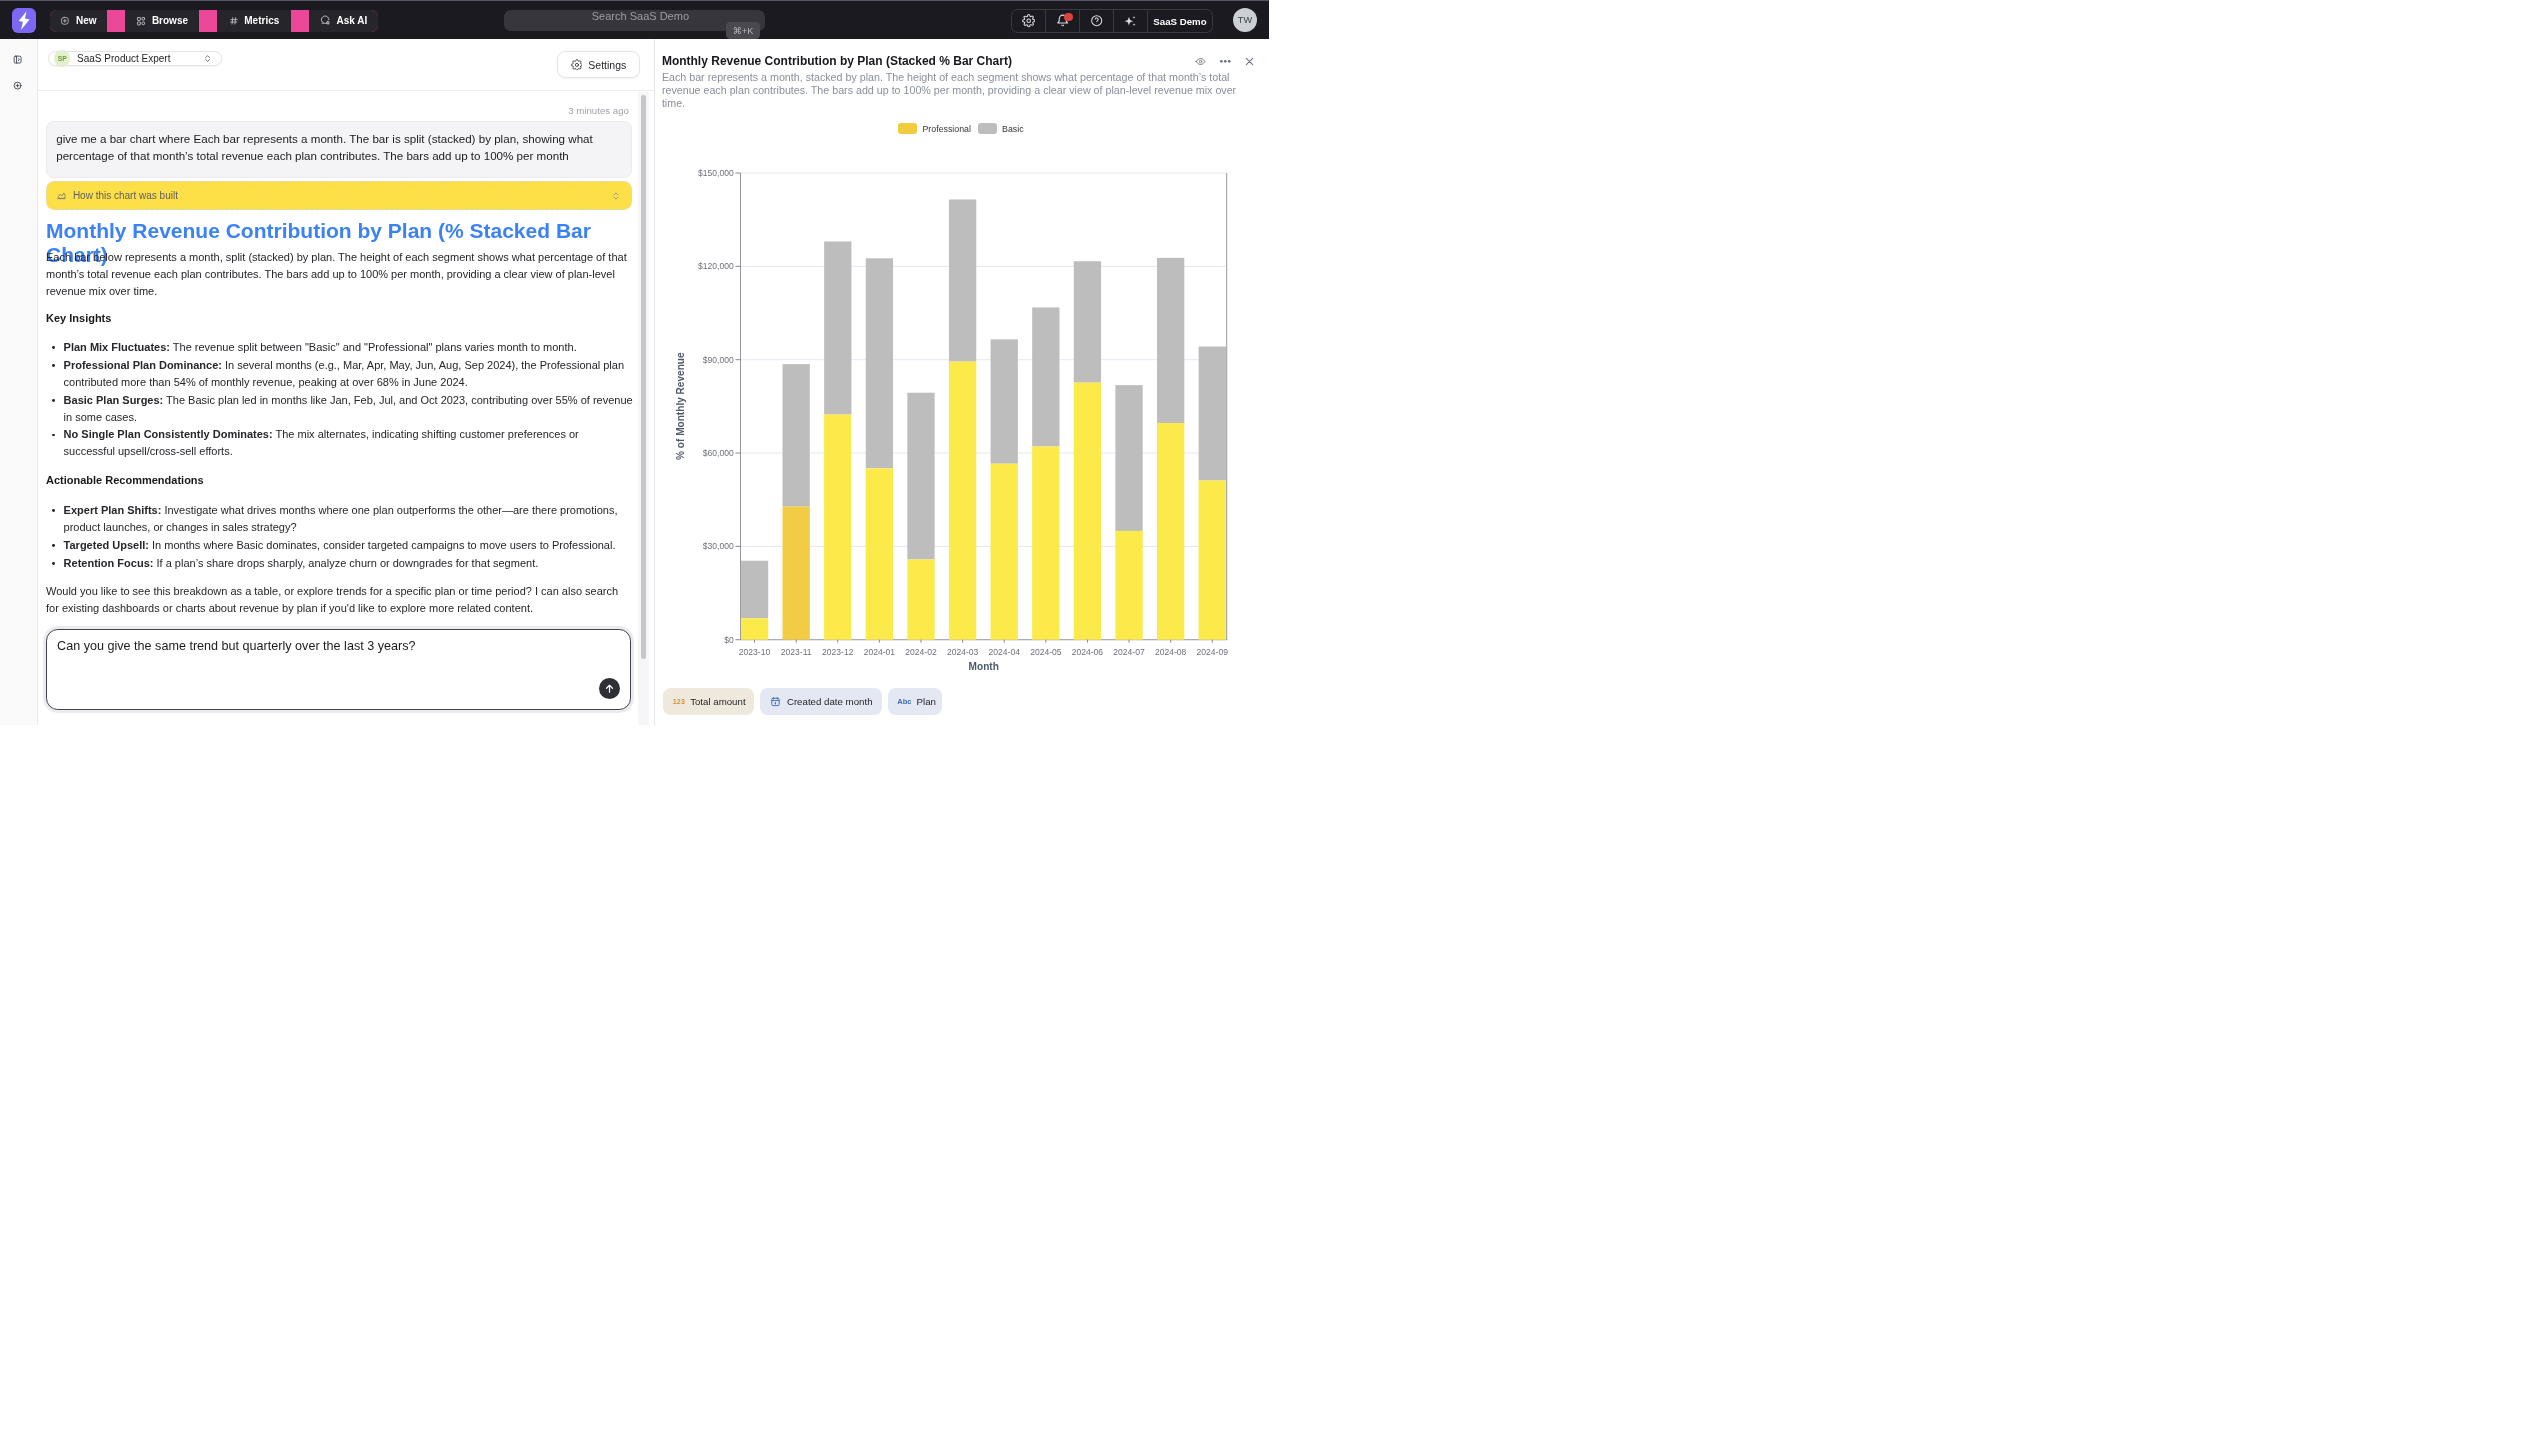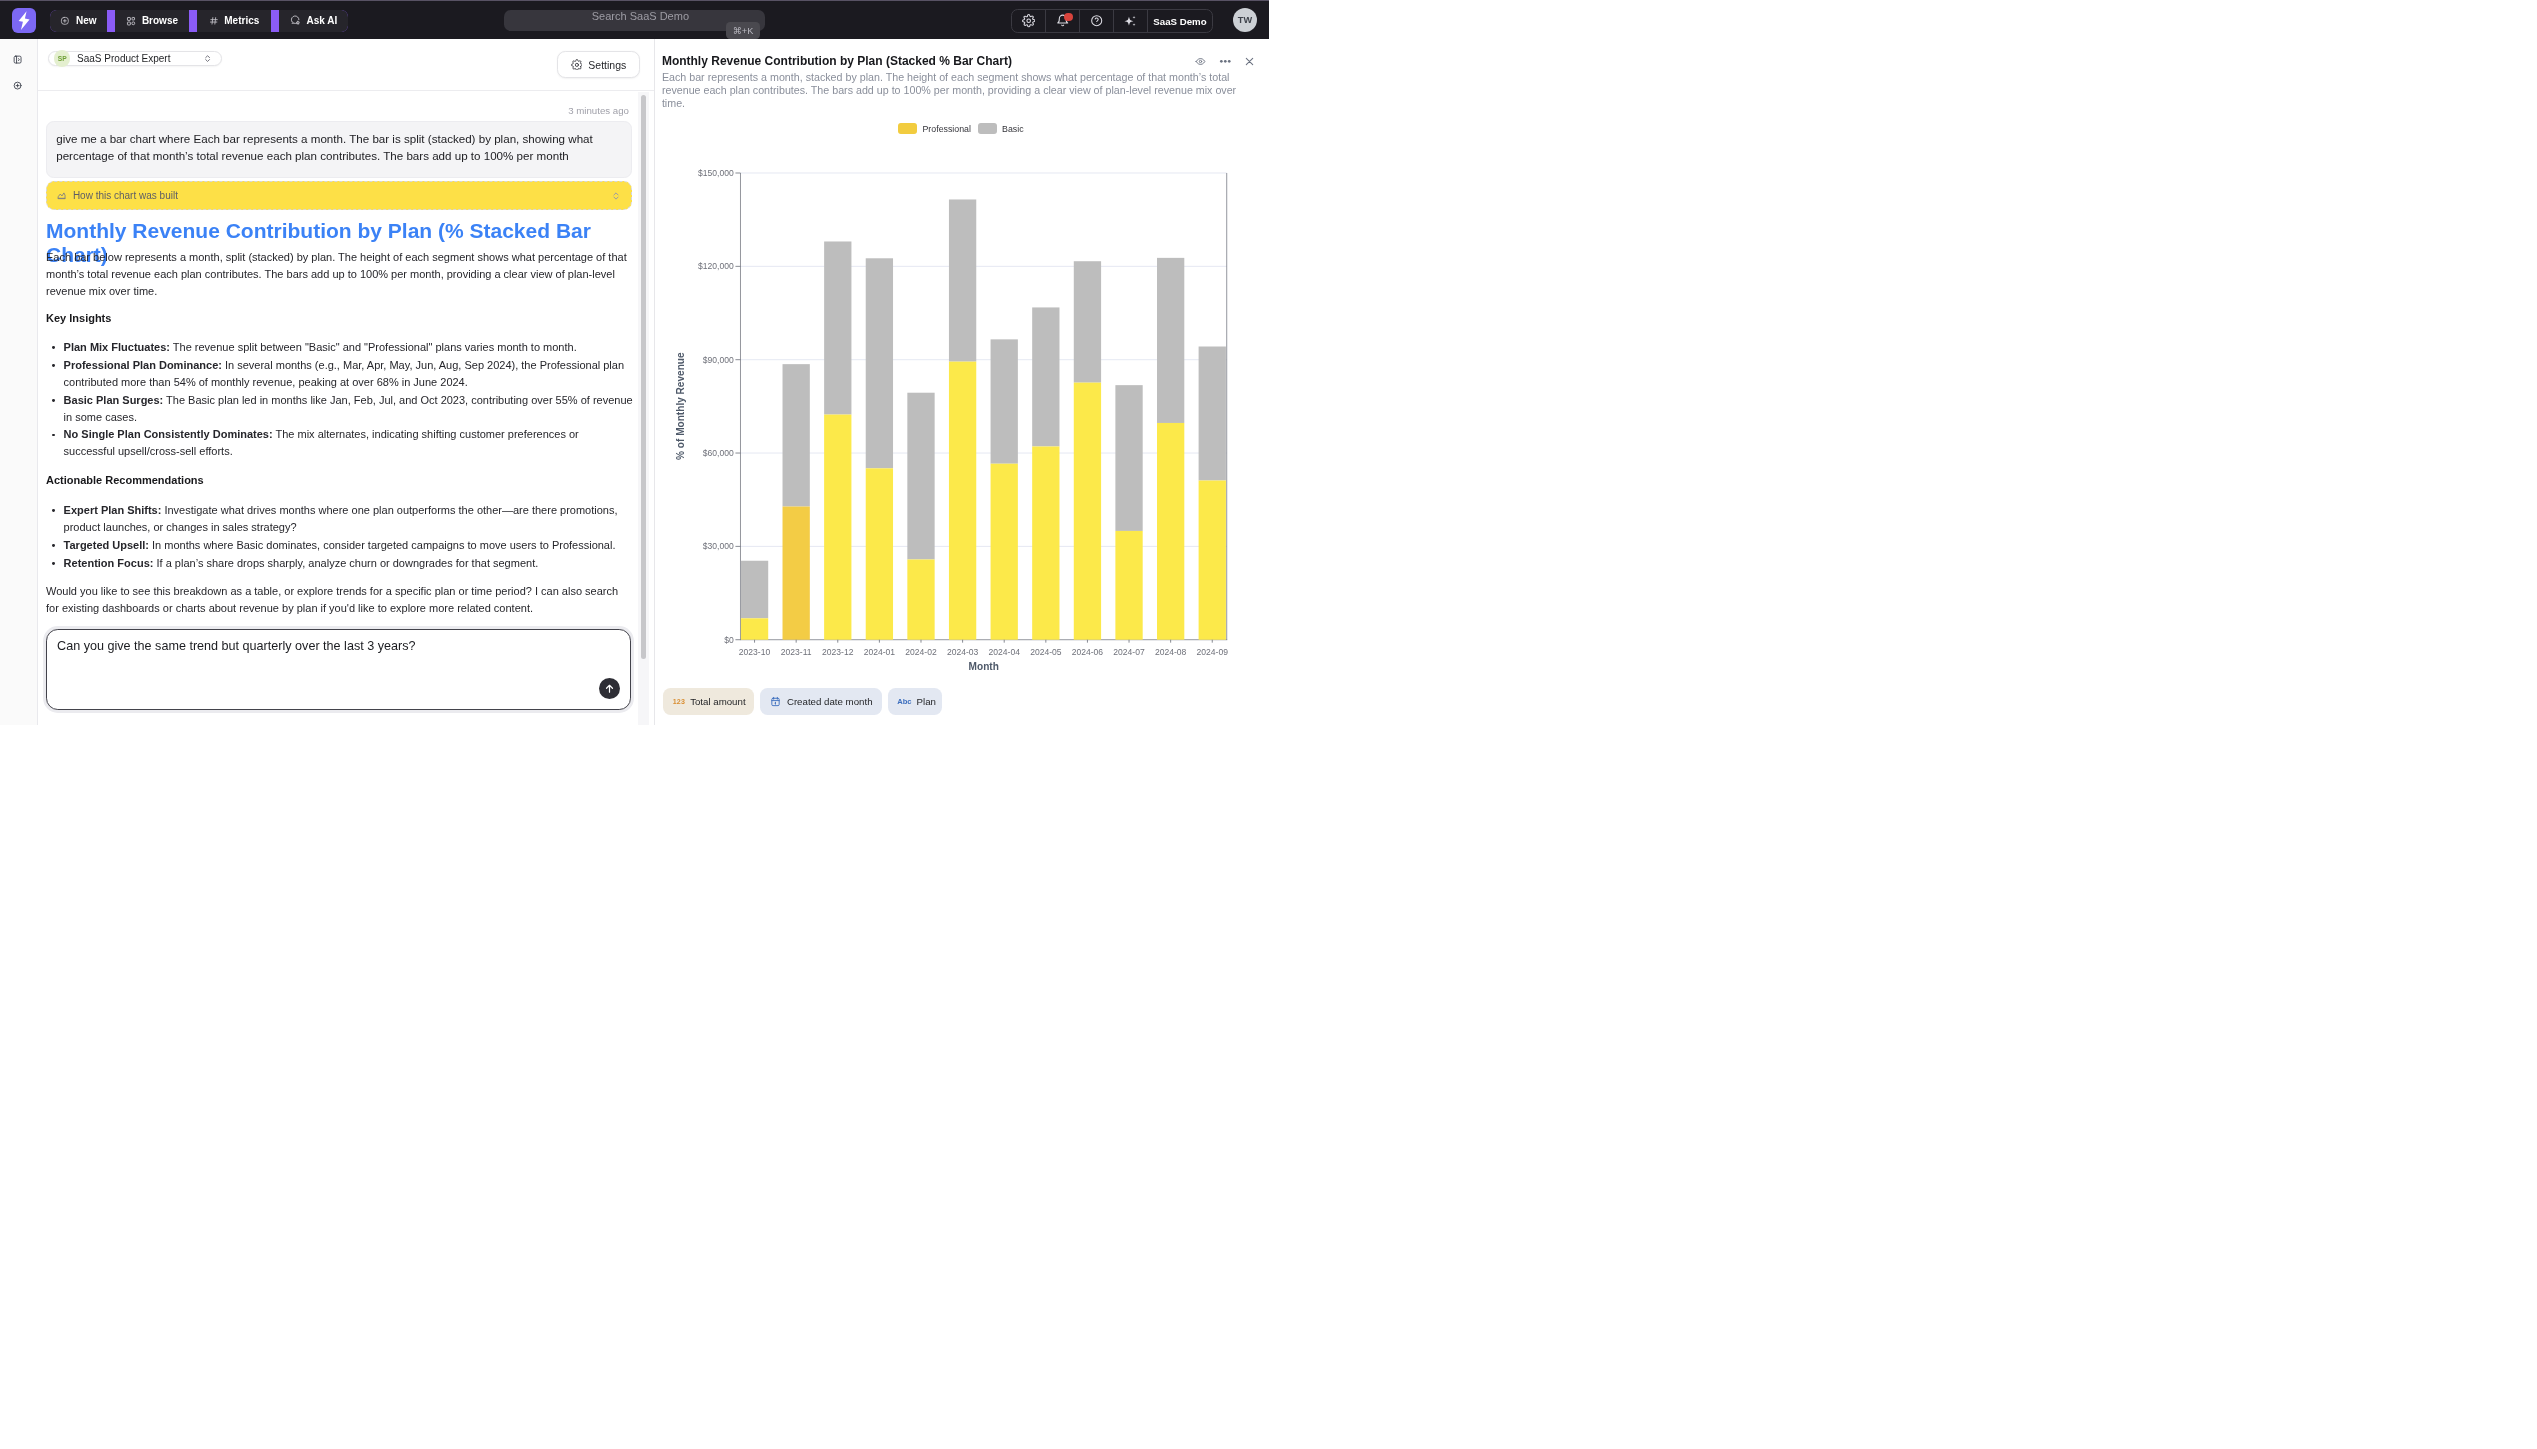--- a/index.html
+++ b/index.html
@@ -4,31 +4,31 @@
 <style>
 * { margin:0; padding:0; box-sizing:border-box; }
 html,body { width:1269px; height:725px; overflow:hidden; }
 body { font-family:"Liberation Sans", sans-serif; background:#fff; position:relative; }
 .abs { position:absolute; }
 
 
 .topbar { position:absolute; left:0; top:0; width:1269px; height:39px; background:#1b1a20; }
 .topstrip { position:absolute; left:0; top:0; width:1269px; height:1.3px; background:#585264; }
 .logo { position:absolute; left:11.8px; top:8px; width:24px; height:25px; border-radius:5.9px; background:#7c68f4; }
-.navgroup { position:absolute; left:50px; top:9.7px; height:22px; display:flex; background:#8b5cf6; gap:8px; border-radius:6.7px; overflow:hidden; }
+.navgroup { position:absolute; left:50px; top:9.7px; height:22px; display:flex; background:#ec4899; gap:18px; border-radius:6.7px; overflow:hidden; }
 .navbtn { background:#26252b; color:#fff; display:flex; align-items:center; justify-content:center; gap:5.9px; font-size:10px; font-weight:700; }
 .navbtn svg { flex:none; }
 .search { position:absolute; left:504px; top:10px; width:261px; height:21.4px; background:#37363d; border-radius:6.7px; display:flex; align-items:center; padding:0 5px 0 9.2px;flex-direction:column; }
 .search .ph { color:#9d9ca4; font-size:11px; margin-left:7.6px; }
 .search .chip { margin-left:auto; background:#4a494f; border-radius:4.2px; font-size:9.2px; color:#bbbac2; padding:2.9px 6.7px; }
 .cluster { position:absolute; left:1011px; top:9.2px; width:202px; height:24px; border:0.8px solid #3b3a42; border-radius:6.7px; display:flex; }
 .cell { width:34px; display:flex; align-items:center; justify-content:center; border-right:0.8px solid #3b3a42; position:relative; }
 .cell.last { flex:1; border-right:none; color:#fff; font-size:9.7px; font-weight:700; display:flex; align-items:center; justify-content:center; }
 .reddot { position:absolute; top:2.5px; right:5.9px; width:8.8px; height:8.8px; border-radius:50%; background:#d8433c; }
-.avatar { position:absolute; left:1233px; top:8px; width:24px; height:24px; border-radius:50%; background:#ccd0d5; color:#3e424b; font-size:9.2px; font-weight:700; display:flex; align-items:center; justify-content:center; }
+.avatar { position:absolute; left:1233px; top:8px; width:24px; height:24px; border-radius:50%; background:#ccd0d5; color:#3e424b; font-size:9.2px; font-weight:400; display:flex; align-items:center; justify-content:center; }
 
 
 .sidebar { position:absolute; left:0; top:39px; width:38px; bottom:0; background:#fafafa; border-right:0.8px solid #e9e9ed; }
 .sbicon { position:absolute; left:13px; width:9.2px; height:9.2px; }
 
 
 .chat { position:absolute; left:38px; top:39px; width:617px; bottom:0; background:#fff; border-right:0.8px solid #e7e7ea; }
 .chathead { position:absolute; left:0; top:0; width:100%; height:52px; border-bottom:0.8px solid #ececef; background:#fff; }
 .agentpill { position:absolute; left:10px; top:12px; width:174px; height:15px; border:0.8px solid #e4e4e7; border-radius:8.4px; background:#fff; box-shadow:0 0.8px 1.7px rgba(0,0,0,.05); display:flex; align-items:center; padding:0 8.4px 0 5px; }
 .spav { width:16.4px; height:16.4px; border-radius:50%; background:#e4efcf; color:#6f9f35; font-size:6.7px; font-weight:700; display:flex; align-items:center; justify-content:center; }

